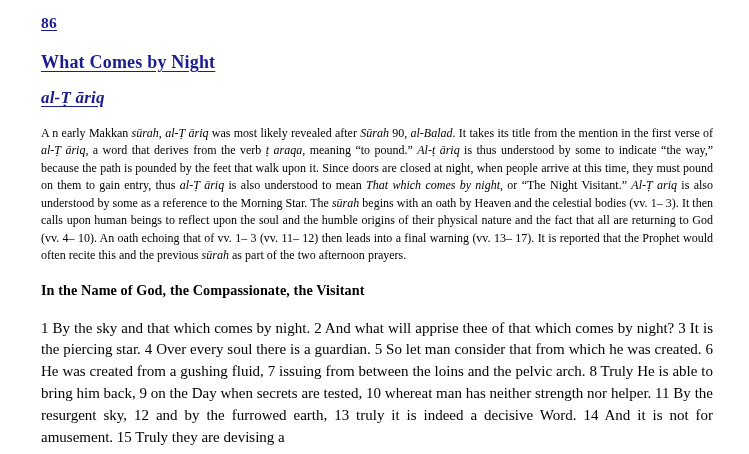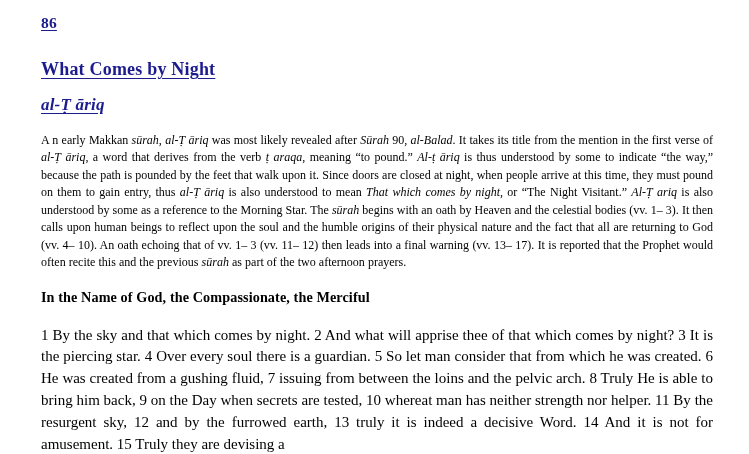--- a/index.html
+++ b/index.html
@@ -32,21 +32,21 @@
     margin: 0 0 19px 0;
     display: inline-block;
   }
   .surah-title {
     color: #1c1c8e;
     font-weight: bold;
     font-size: 18px;
     text-decoration: underline;
     text-underline-offset: 3px;
     letter-spacing: 0.2px;
-    margin: 8px 0 15px 0;
+    margin: 1px 0 15px 0;
     display: inline-block;
   }
   .title-row { display: block; }
   .surah-name {
     color: #1c1c8e;
     font-weight: bold;
     font-style: italic;
     font-size: 17px;
     text-decoration: underline;
     text-underline-offset: 3px;
@@ -91,17 +91,17 @@
   <div class="title-row">
     <h1 class="surah-title">What Comes by Night</h1>
   </div>
 
   <div class="title-row">
     <h2 class="surah-name">al-Ṭ āriq</h2>
   </div>
 
   <p class="intro"><span>A n early Makkan </span><span class="it">sūrah</span><span>, </span><span class="it">al-Ṭ āriq</span><span> was most likely revealed after </span><span class="it">Sūrah</span><span> 90, </span><span class="it">al-Balad</span><span>. It takes its title from the mention in the first verse of </span><span class="it">al-Ṭ āriq</span><span>, a word that derives from the verb </span><span class="it">ṭ araqa</span><span>, meaning “to pound.” </span><span class="it">Al-ṭ āriq</span><span> is thus understood by some to indicate “the way,” because the path is pounded by the feet that walk upon it. Since doors are closed at night, when people arrive at this time, they must pound on them to gain entry, thus </span><span class="it">al-Ṭ āriq</span><span> is also understood to mean </span><span class="it">That which comes by night</span><span>, or “The Night Visitant.” </span><span class="it">Al-Ṭ ariq</span><span> is also understood by some as a reference to the Morning Star. The </span><span class="it">sūrah</span><span> begins with an oath by Heaven and the celestial bodies (vv. 1– 3). It then calls upon human beings to reflect upon the soul and the humble origins of their physical nature and the fact that all are returning to God (vv. 4– 10). An oath echoing that of vv. 1– 3 (vv. 11– 12) then leads into a final warning (vv. 13– 17). It is reported that the Prophet would often recite this and the previous </span><span class="it">sūrah</span><span> as part of the two afternoon prayers.</span></p>
 
-  <h3 class="basmala">In the Name of God, the Compassionate, the Merciful</h3>
+  <h3 class="basmala">In the Name of God, the Compassionate, the Visitant</h3>
 
   <p class="verses">1 By the sky and that which comes by night. 2 And what will apprise thee of that which comes by night? 3 It is the piercing star. 4 Over every soul there is a guardian. 5 So let man consider that from which he was created. 6 He was created from a gushing fluid, 7 issuing from between the loins and the pelvic arch. 8 Truly He is able to bring him back, 9 on the Day when secrets are tested, 10 whereat man has neither strength nor helper. 11 By the resurgent sky, 12 and by the furrowed earth, 13 truly it is indeed a decisive Word. 14 And it is not for amusement. 15 Truly they are devising a</p>
 
 </div>
 
 </body></html>

